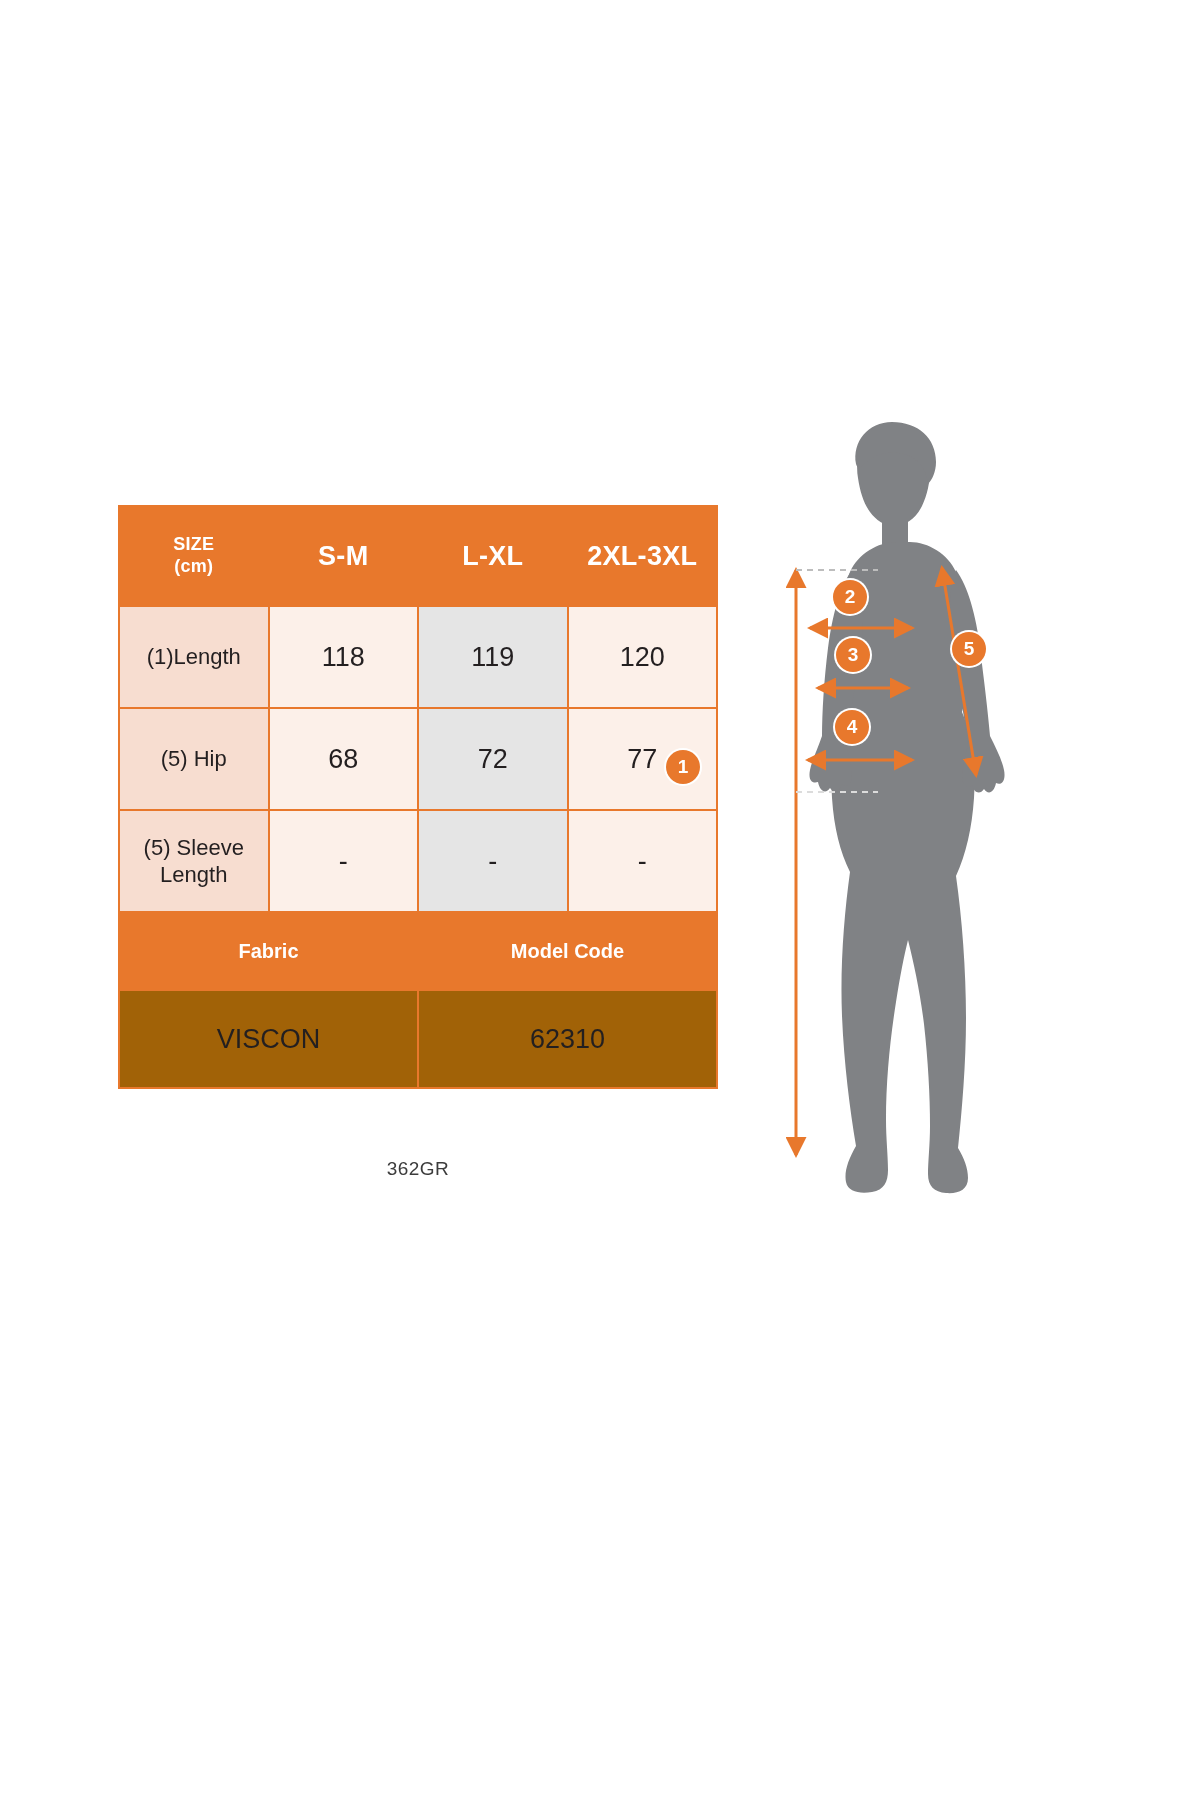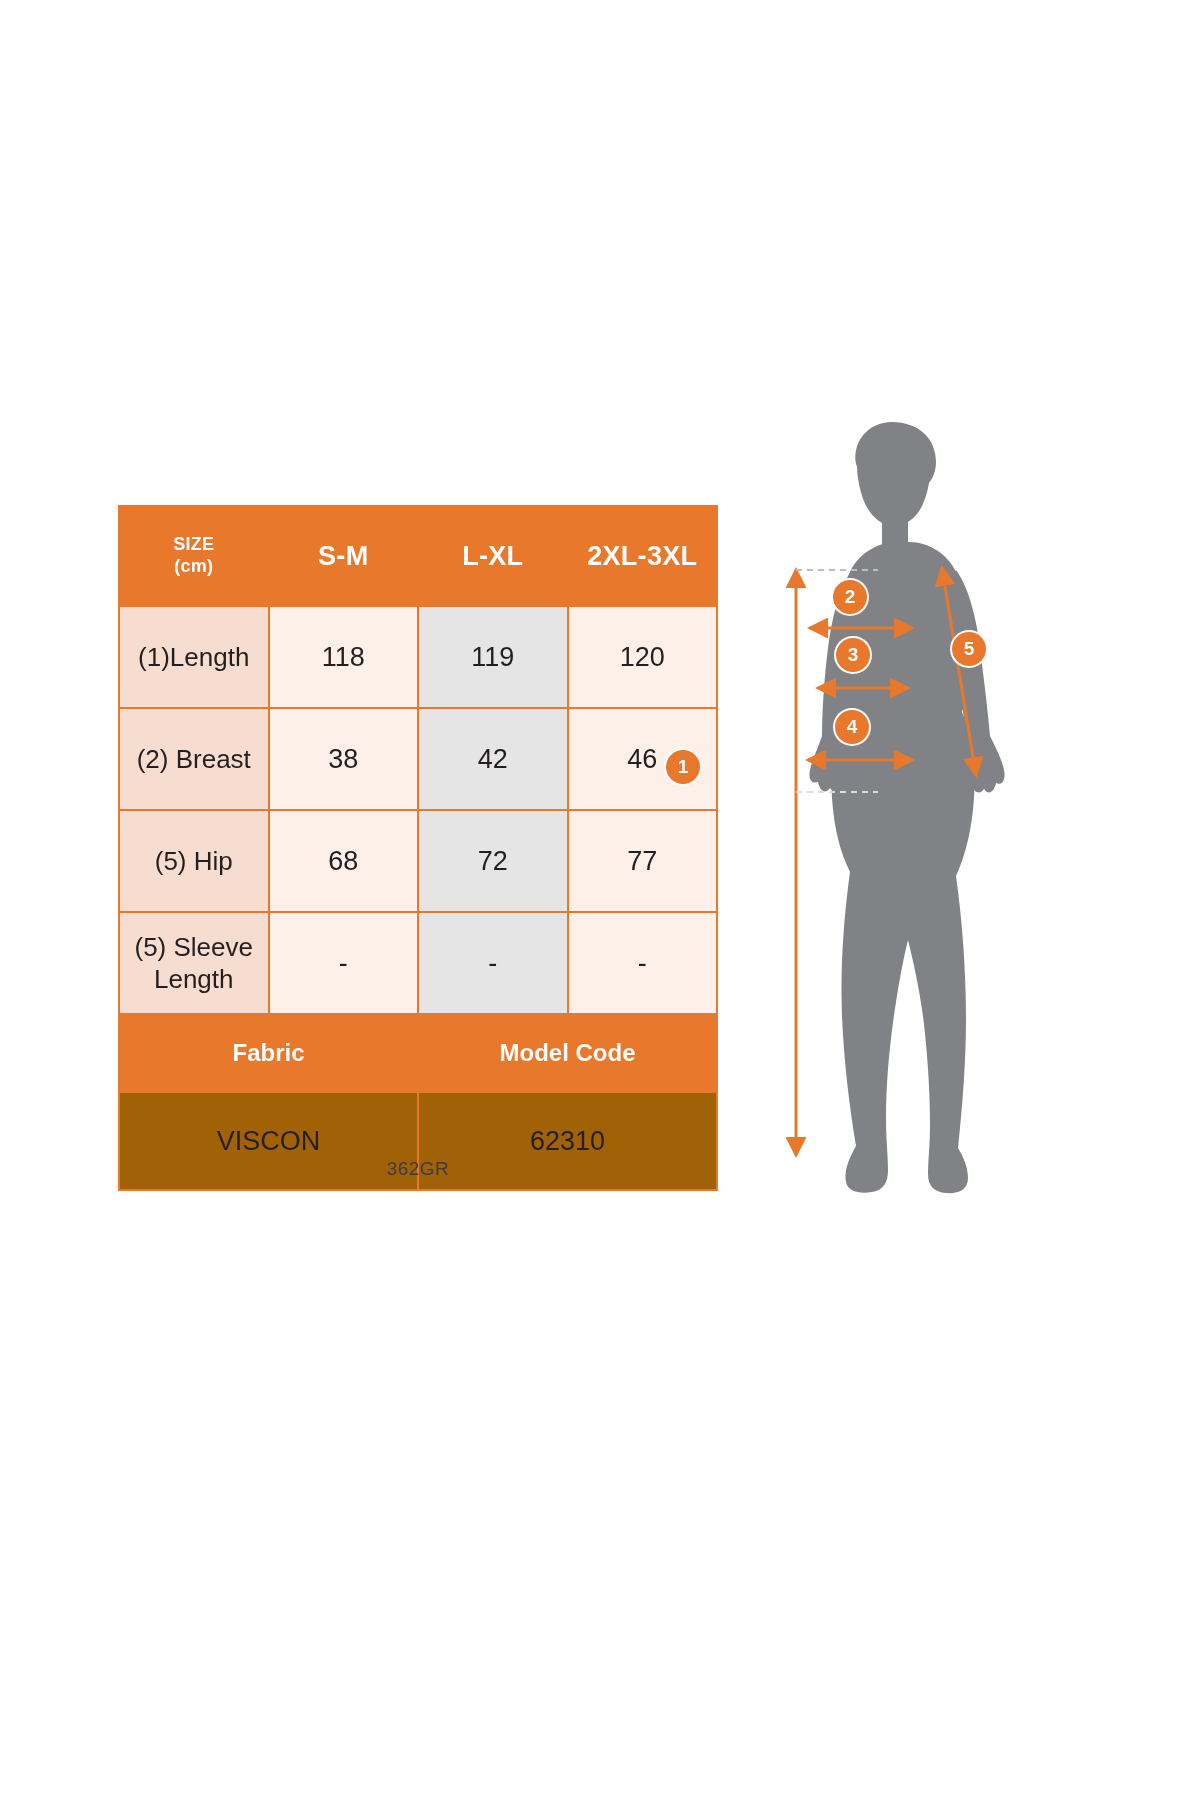--- a/index.html
+++ b/index.html
@@ -38,40 +38,40 @@
     font-weight: bold;
     height: 98px;
     letter-spacing: .3px;
   }
   .hdr-cell.size-label {
     font-size: 18px;
     line-height: 1.22;
   }
   .row-label {
     background: #f7ddd0;
-    font-size: 26px;
+    font-size: 22px;
     font-weight: normal;
     color: #231f20;
     height: 100px;
     line-height: 1.25;
     padding: 0 6px;
   }
   .val-cell {
     background: #fcf0e9;
     font-size: 27px;
     color: #231f20;
     height: 100px;
   }
   .val-cell.alt {
     background: #e5e5e5;
   }
   .fabric-hdr {
     background: #e8782c;
     color: #ffffff;
-    font-size: 24px;
+    font-size: 20px;
     font-weight: bold;
     height: 76px;
   }
   .fabric-val {
     background: #a16207;
     font-size: 27px;
     height: 96px;
     color: #231f20;
   }
   #model-code-note {
@@ -130,26 +130,20 @@
       <th class="hdr-cell">L-XL</th>
       <th class="hdr-cell">2XL-3XL</th>
     </tr>
   </thead>
   <tbody>
     <tr>
       <td class="row-label">(1)Length</td>
       <td class="val-cell">118</td>
       <td class="val-cell alt">119</td>
       <td class="val-cell">120</td>
-    </tr>
-    <tr>
-      <td class="row-label">(2) Breast</td>
-      <td class="val-cell">38</td>
-      <td class="val-cell alt">42</td>
-      <td class="val-cell">46</td>
     </tr>
     <tr>
       <td class="row-label">(5) Hip</td>
       <td class="val-cell">68</td>
       <td class="val-cell alt">72</td>
       <td class="val-cell">77</td>
     </tr>
     <tr>
       <td class="row-label">(5) Sleeve Length</td>
       <td class="val-cell">-</td>

